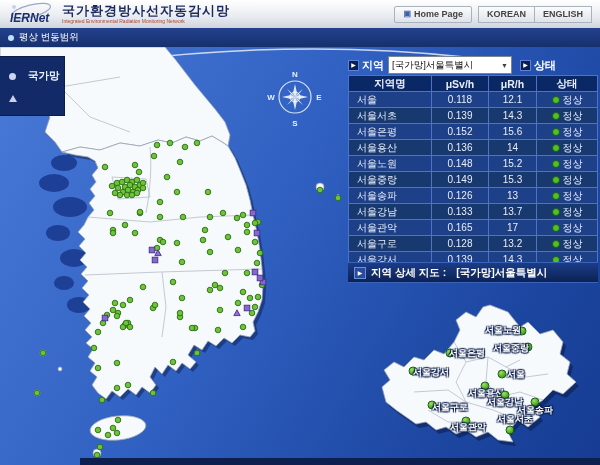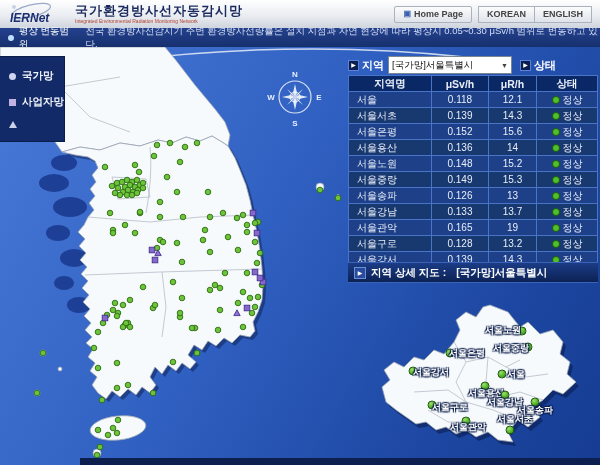--- a/index.html
+++ b/index.html
@@ -3,21 +3,21 @@
 <meta charset="utf-8">
 <style>
   html,body{margin:0;padding:0;}
   body{width:600px;height:465px;font-family:"Liberation Sans",sans-serif;overflow:hidden;position:relative;background:#1d47a2;}
 
   
   .hdr{position:absolute;left:0;top:0;width:600px;height:28px;
        background:linear-gradient(#ffffff,#e8ebf0 60%,#cfd4dd);border-bottom:1px solid #a8b0bc;
        display:flex;align-items:center;}
   .logo{display:flex;align-items:center;margin-left:8px;}
-  .titleblock{margin-left:21px;line-height:1;}
+  .titleblock{margin-left:8px;line-height:1;}
   .apptitle{font-size:13px;font-weight:bold;color:#1a2a5e;letter-spacing:1px;}
   .appsub{font-size:5px;color:#b04030;margin-top:2px;}
   .hdr-right{margin-left:auto;margin-right:8px;display:flex;align-items:center;gap:6px;}
   .btn{height:15px;display:flex;align-items:center;gap:3px;padding:0 8px;font-size:9px;font-weight:bold;color:#444;
        background:linear-gradient(#fcfcfc,#dfe3ea);border:1px solid #aab2be;border-radius:2px;cursor:pointer;}
   .langgroup{display:flex;}
   .langgroup .btn{border-radius:0;}
   .langgroup .btn:first-child{border-right:none;}
   .homeicon{font-size:8px;color:#3a5fae;line-height:1;}
 
@@ -33,21 +33,21 @@
 
   
   .main{position:absolute;left:0;top:47px;width:600px;height:418px;
         background:linear-gradient(120deg,#4a7ad8 0%,#2f5fc0 45%,#1d47a2 78%,#163c92 100%);}
   .mapsvg{position:absolute;left:0;top:0;}
   .footerbar{position:absolute;left:80px;right:0;bottom:0;height:7px;background:#0c1f4e;}
 
   
   .sidebar{position:absolute;left:0;top:9px;width:64px;background:linear-gradient(#1b3а80,#132a68);
            background:#132a68;border:1px solid #0a1c48;border-left:none;padding:6px 0 7px 0;}
-  .sb-item{display:flex;align-items:center;gap:6px;padding:6px 0 6px 9px;color:#eef2fa;font-size:10.5px;font-weight:bold;cursor:pointer;}
+  .sb-item{display:flex;align-items:center;gap:12px;padding:6px 0 6px 9px;color:#eef2fa;font-size:10.5px;font-weight:bold;cursor:pointer;}
   .sb-circle{width:7px;height:7px;border-radius:50%;background:#cdd6ee;}
   .sb-square{width:7px;height:7px;background:#c2b2e2;}
   .sb-tri{width:0;height:0;border-left:4.5px solid transparent;border-right:4.5px solid transparent;border-bottom:7px solid #ccd2e6;}
 
   
   .rpanel{position:absolute;left:348px;top:0;width:250px;height:418px;}
   .controls{position:absolute;left:0;top:9px;width:250px;display:flex;align-items:center;}
   .ctl-icon{width:9px;height:9px;background:#0a1f50;border:1px solid #5b82d8;color:#fff;font-size:6px;line-height:9px;text-align:center;}
   .ctl-label{font-size:11px;font-weight:bold;color:#fff;margin:0 4px 0 3px;}
   .select{background:#fff;border:1px solid #7a8694;height:16px;font-size:9.5px;color:#101010;
@@ -119,21 +119,20 @@
       <div class="btn">
           <span>ENGLISH</span>
         </div>
     </div>
   </div>
 </div>
 
 <div class="ticker">
   <span class="tk-dot"></span>
   <span class="tk-label">평상 변동범위</span>
-  <span class="tk-msg">전국 환경방사선감시기 주변 환경방사선량률은 설치 지점과 자연 현상에 따라 평상시 0.05~0.30 μSv/h 범위로 변동하고 있다.</span>
 </div>
 
 <div class="main">
 
   <svg class="mapsvg" width="600" height="418" viewBox="0 0 600 418">
 
     <path d="M 120 14 Q 300 -8 465 10" fill="none" stroke="rgba(255,255,255,.75)" stroke-width="1.5"></path>
 
     <g>
       <ellipse class="deepwater" cx="64" cy="116" rx="13" ry="8"></ellipse>
@@ -317,24 +316,20 @@
         <polygon points="237,262.8 233.8,268.6 240.2,268.6" class="mk-tri"></polygon>
       </g>
   </svg>
 
   <div class="sidebar">
     <div class="sb-item">
       <span class="sb-circle"></span>
       <span>국가망</span>
     </div>
     <div class="sb-item">
-      <span class="sb-square"></span>
-      <span>사업자망</span>
-    </div>
-    <div class="sb-item">
       <span class="sb-tri"></span>
     </div>
   </div>
 
   <div class="rpanel">
 
     <div class="controls">
       <span class="ctl-icon">▶</span>
       <span class="ctl-label">지역</span>
       <div class="select sel-region">
@@ -400,21 +395,21 @@
             </tr>
             <tr>
               <td class="c-name">서울강남</td>
               <td class="c-val">0.133</td>
               <td class="c-val">13.7</td>
               <td class="c-status"><span class="dot"></span>정상</td>
             </tr>
             <tr>
               <td class="c-name">서울관악</td>
               <td class="c-val">0.165</td>
-              <td class="c-val">19</td>
+              <td class="c-val">17</td>
               <td class="c-status"><span class="dot"></span>정상</td>
             </tr>
             <tr>
               <td class="c-name">서울구로</td>
               <td class="c-val">0.128</td>
               <td class="c-val">13.2</td>
               <td class="c-status"><span class="dot"></span>정상</td>
             </tr>
             <tr>
               <td class="c-name">서울강서</td>

